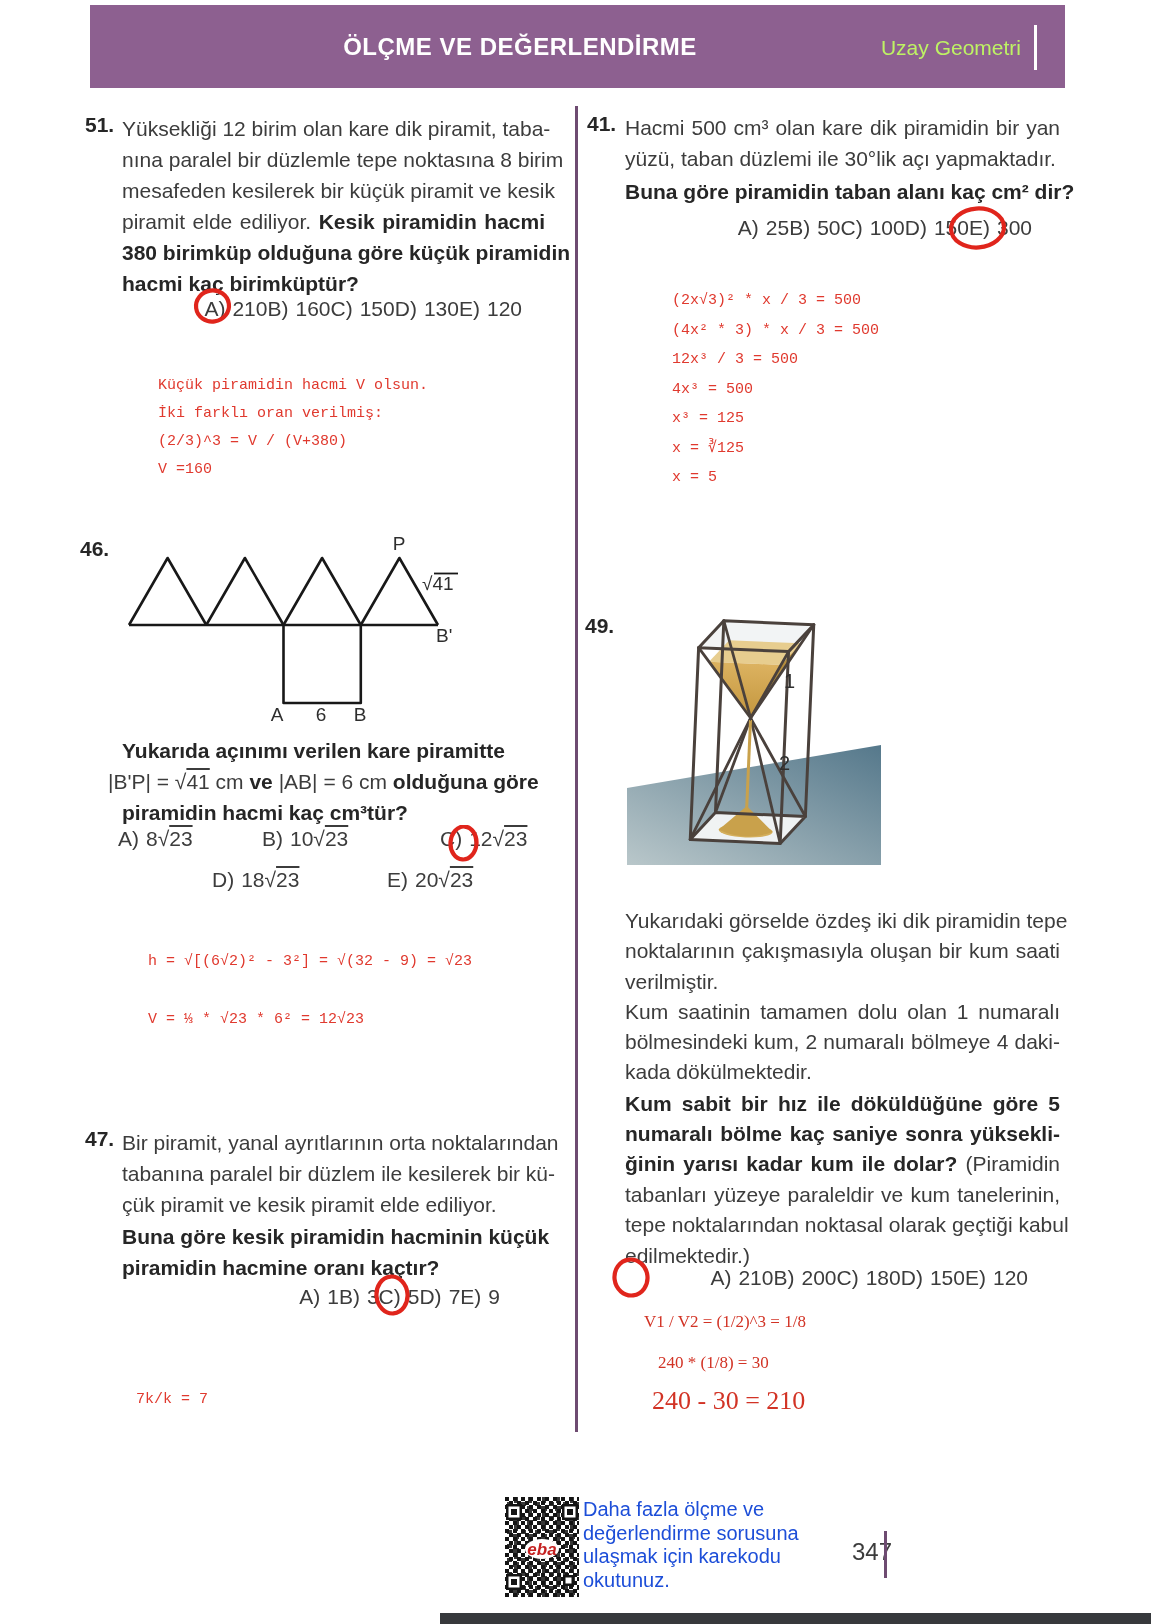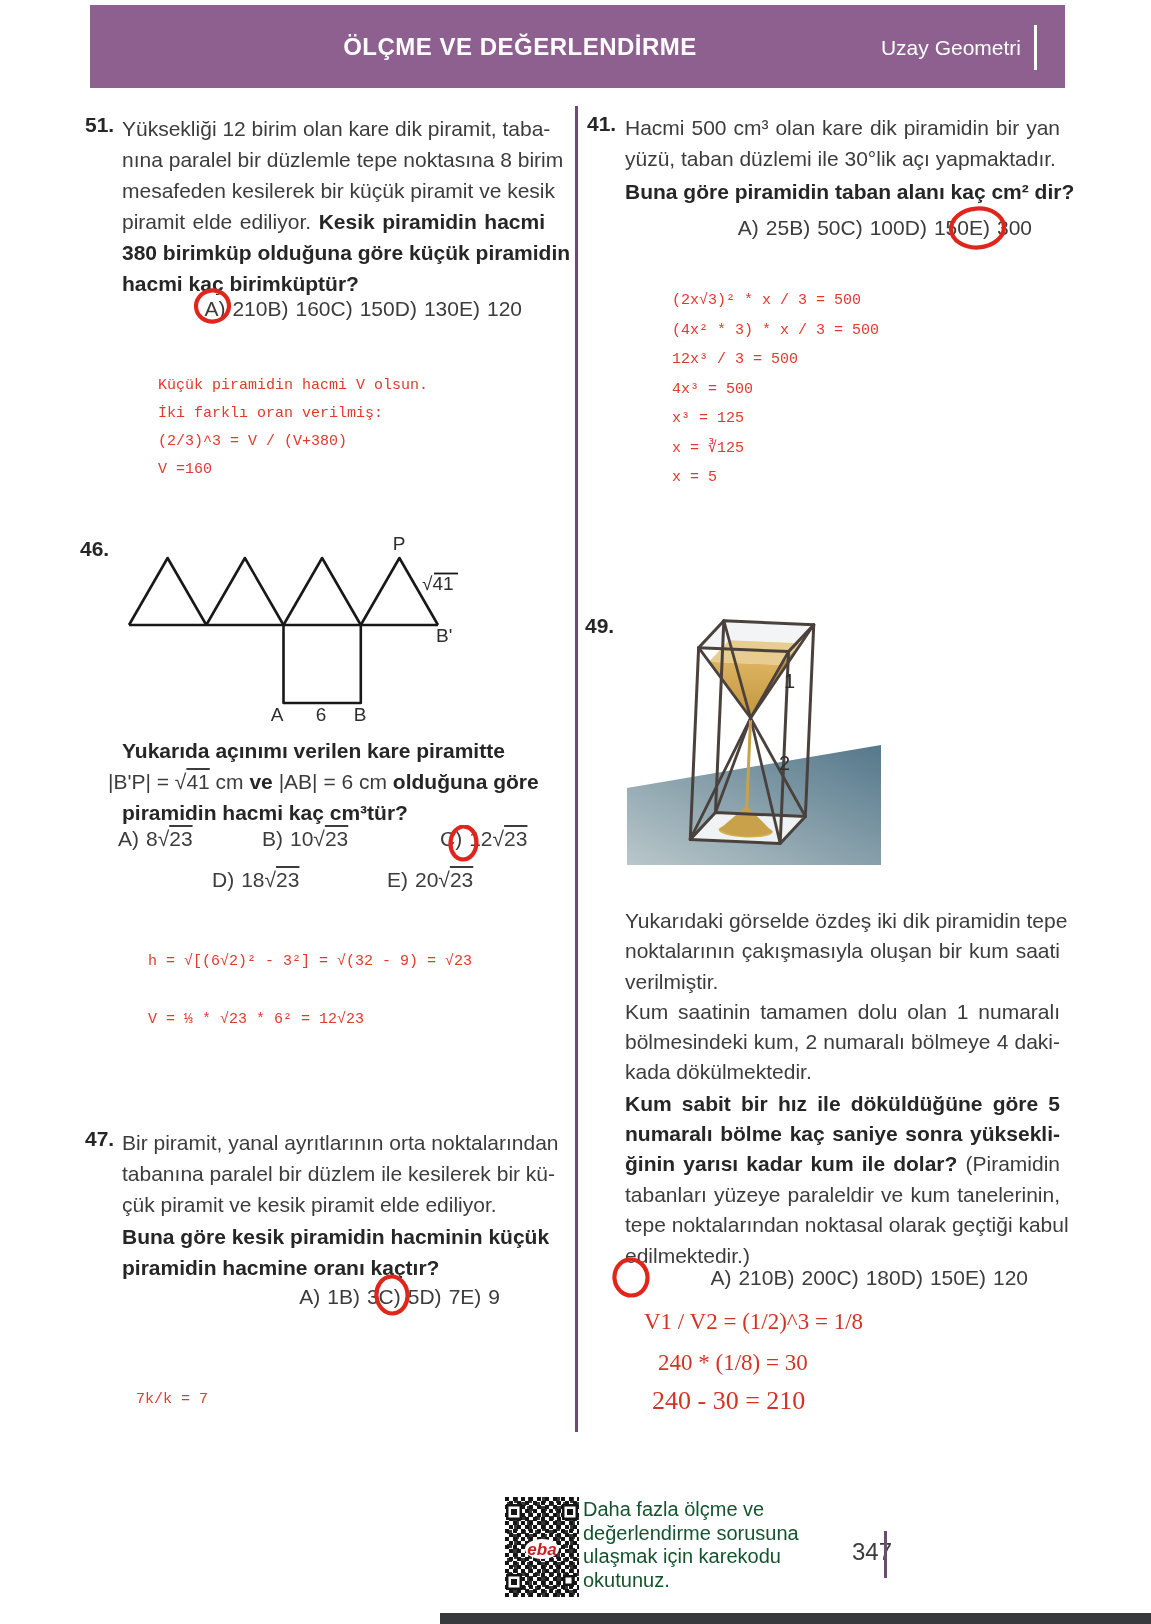--- a/index.html
+++ b/index.html
@@ -3,43 +3,43 @@
 <meta charset="utf-8">
 <style>
   html,body{margin:0;padding:0;background:#e8e8e8;}
   .page{position:relative;width:1151px;height:1624px;background:#ffffff;
         font-family:"Liberation Sans",sans-serif;color:#3c3c3c;overflow:hidden;margin:0 auto;}
   .abs{position:absolute;}
   
   .header-bar{position:absolute;left:90px;top:5px;width:975px;height:83px;background:#8d6090;}
   .header-title{position:absolute;left:0;top:0;width:860px;height:83px;line-height:83px;
         text-align:center;color:#ffffff;font-weight:700;font-size:24px;letter-spacing:.5px;}
-  .header-tag{position:absolute;right:44px;top:0;height:62px;line-height:86px;color:#ffffff;font-size:21px;}
+  .header-tag{position:absolute;right:44px;top:0;height:62px;line-height:86px;color:#bef264;font-size:21px;}
   .header-sep{position:absolute;right:28px;top:20px;width:3px;height:45px;background:#ffffff;}
   
   .col-divider{position:absolute;left:575px;top:106px;width:3px;height:1326px;background:#6e4b71;}
   
   .qnum{position:absolute;font-weight:700;font-size:21px;color:#262626;}
   .tl{position:absolute;font-size:21px;height:31px;line-height:31px;white-space:nowrap;
       text-align:justify;text-align-last:justify;color:#3c3c3c;}
   .tl.last{text-align-last:left;}
   .b{font-weight:700;color:#262626;}
   
   .opt-row{position:absolute;display:flex;justify-content:flex-end;font-size:21px;}
   .opt{white-space:nowrap;font-size:21px;}
   .opt .lab{margin-right:7px;}
   .ov{text-decoration:overline;}
   
   .note{position:absolute;color:#e0392e;font-family:Liberation Mono, monospace;
         font-size:15px;line-height:28px;white-space:nowrap;}
-  .note-serif{font-family:"Liberation Serif",serif;color:#d23325;font-size:23px;}
+  .note-serif{font-family:"Liberation Serif",serif;color:#d23325;font-size:17px;}
   .circ{position:absolute;pointer-events:none;}
   svg text{font-family:"Liberation Sans",sans-serif;}
   
-  .qr-caption{position:absolute;left:583px;top:1498px;font-size:20px;line-height:23.5px;color:#14532d;}
+  .qr-caption{position:absolute;left:583px;top:1498px;font-size:20px;line-height:23.5px;color:#1d4ed8;}
   .page-num{position:absolute;left:852px;top:1538px;font-size:24px;color:#3c3c3c;}
   .page-num-rule{position:absolute;left:884px;top:1531px;width:3px;height:47px;background:#6e4b71;}
   .bottom-bar{position:absolute;left:440px;top:1613px;width:711px;height:11px;background:#37393c;}
 </style>
 </head>
 <body>
 
 <div class="page">
 
   <div class="header-bar">

